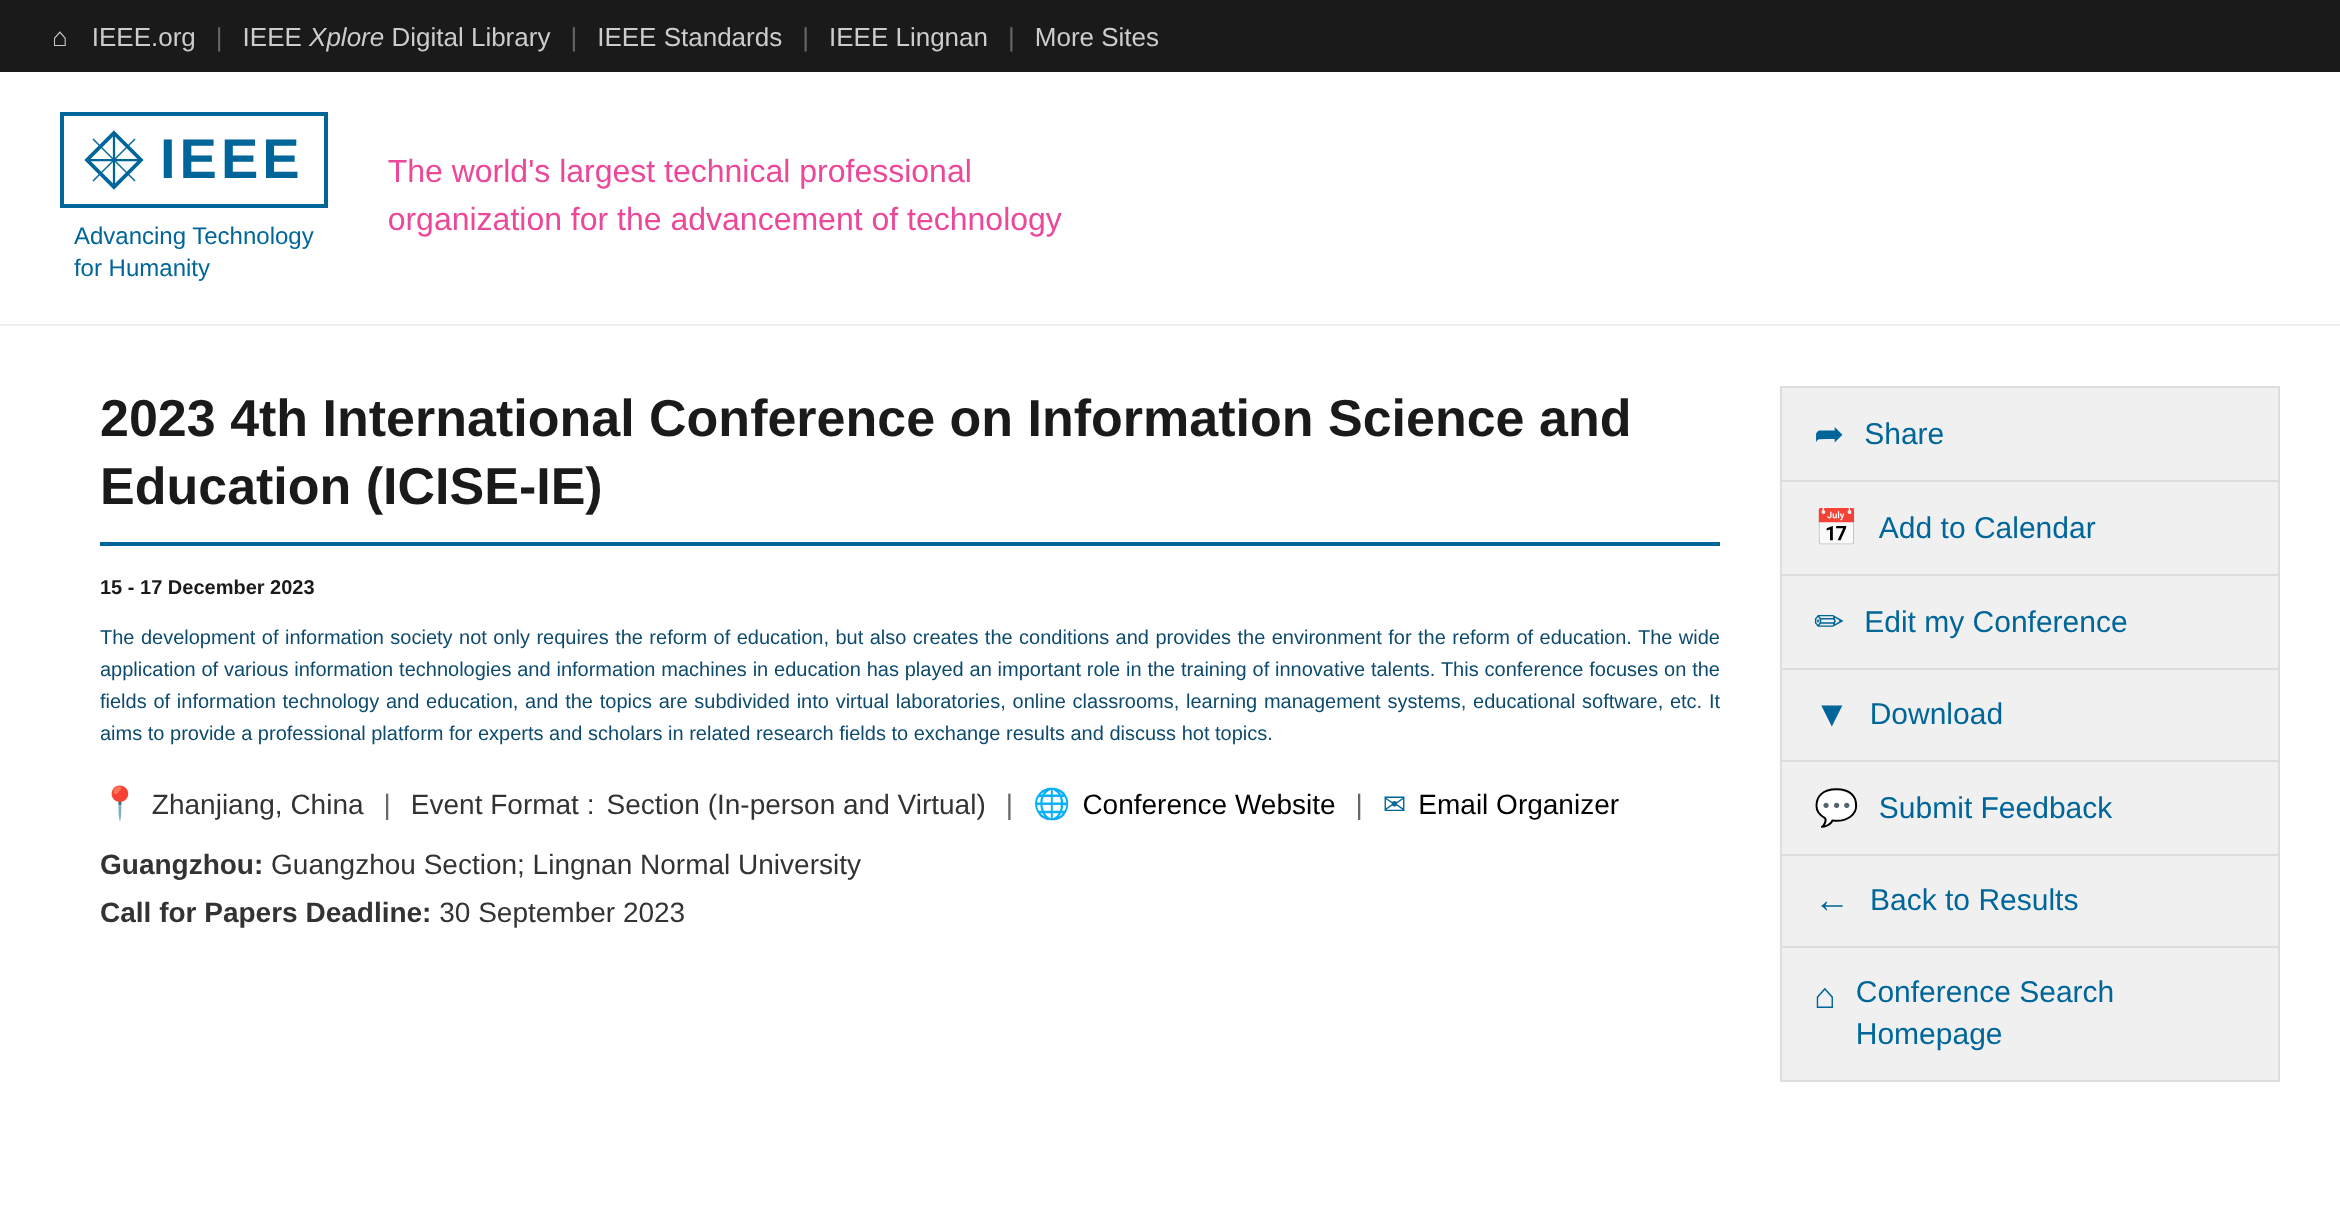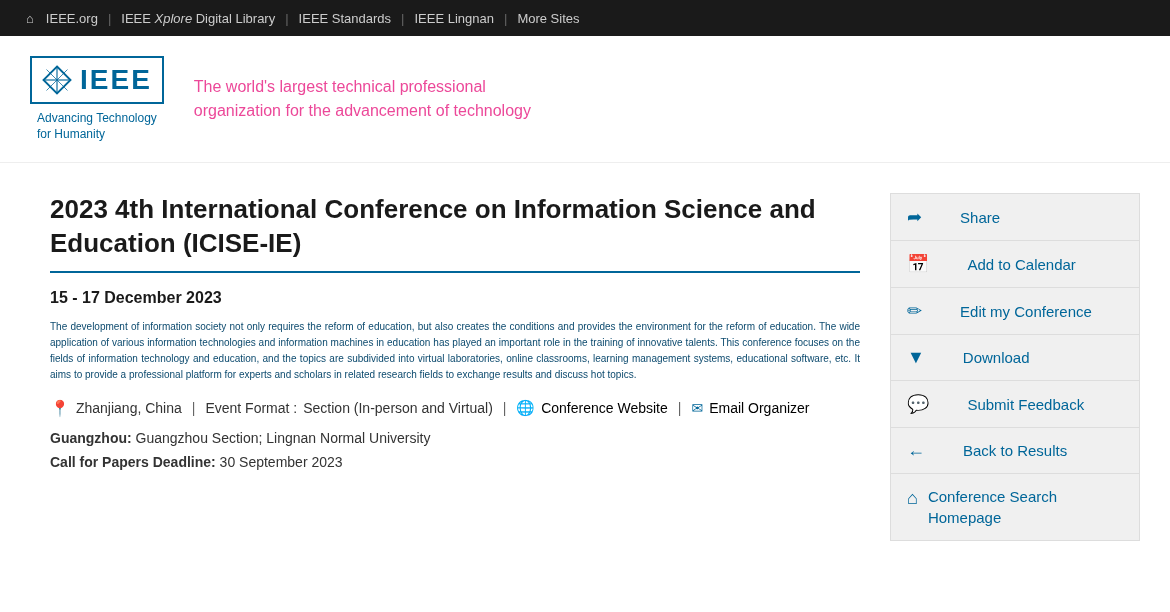--- a/index.html
+++ b/index.html
@@ -92,21 +92,21 @@
     }
 
     .title-divider {
       border: none;
       border-top: 2px solid #006699;
       margin-bottom: 16px;
     }
 
     .conference-dates {
       font-weight: bold;
-      font-size: 16px;
+      font-size: 10px;
       margin-bottom: 12px;
       color: #1a1a1a;
     }
 
     .conference-description {
       font-size: 10px;
       line-height: 1.6;
       color: #0c4a6e;
       text-align: justify;
       margin-bottom: 16px;
@@ -152,21 +152,21 @@
       text-decoration: none;
       color: #006699;
       font-size: 15px;
     }
     .sidebar-item:last-child { border-bottom: none; }
     .sidebar-icon {
       font-size: 18px;
       color: #006699;
       flex-shrink: 0;
     }
-    .sidebar-item-label { color: #006699; margin-left: 28px; }
+    .sidebar-item-label { color: #006699; }
 
     
     .sidebar-item.two-line {
       align-items: flex-start;
     }
     .sidebar-item.two-line .sidebar-icon {
       margin-top: 2px;
     }
     .sidebar-item-label-block {
       color: #006699;

